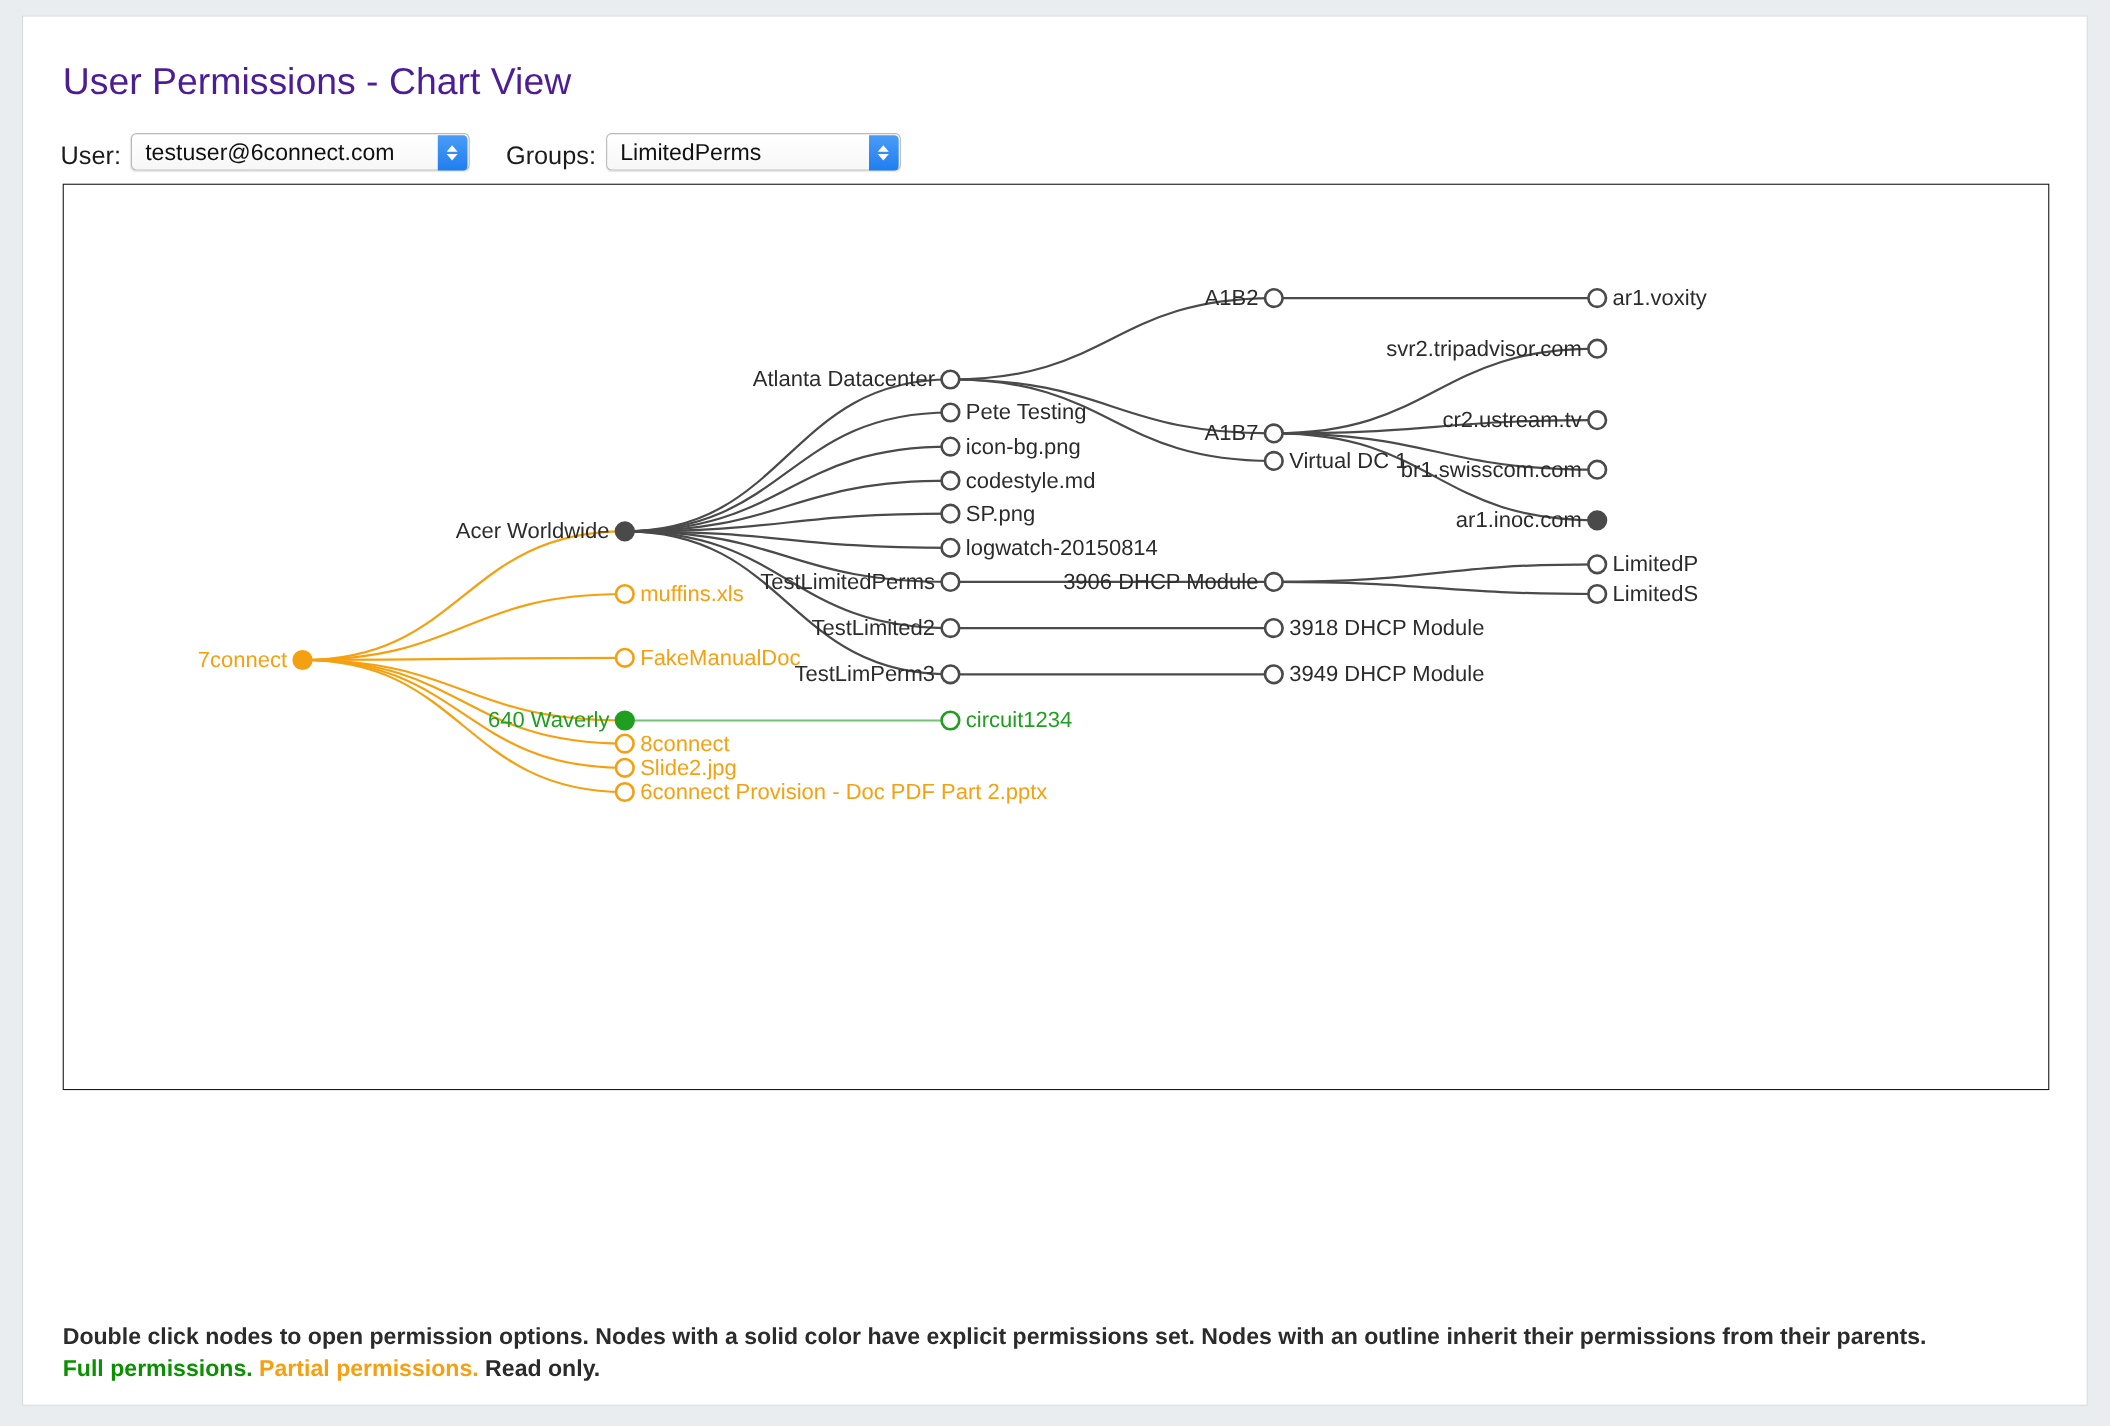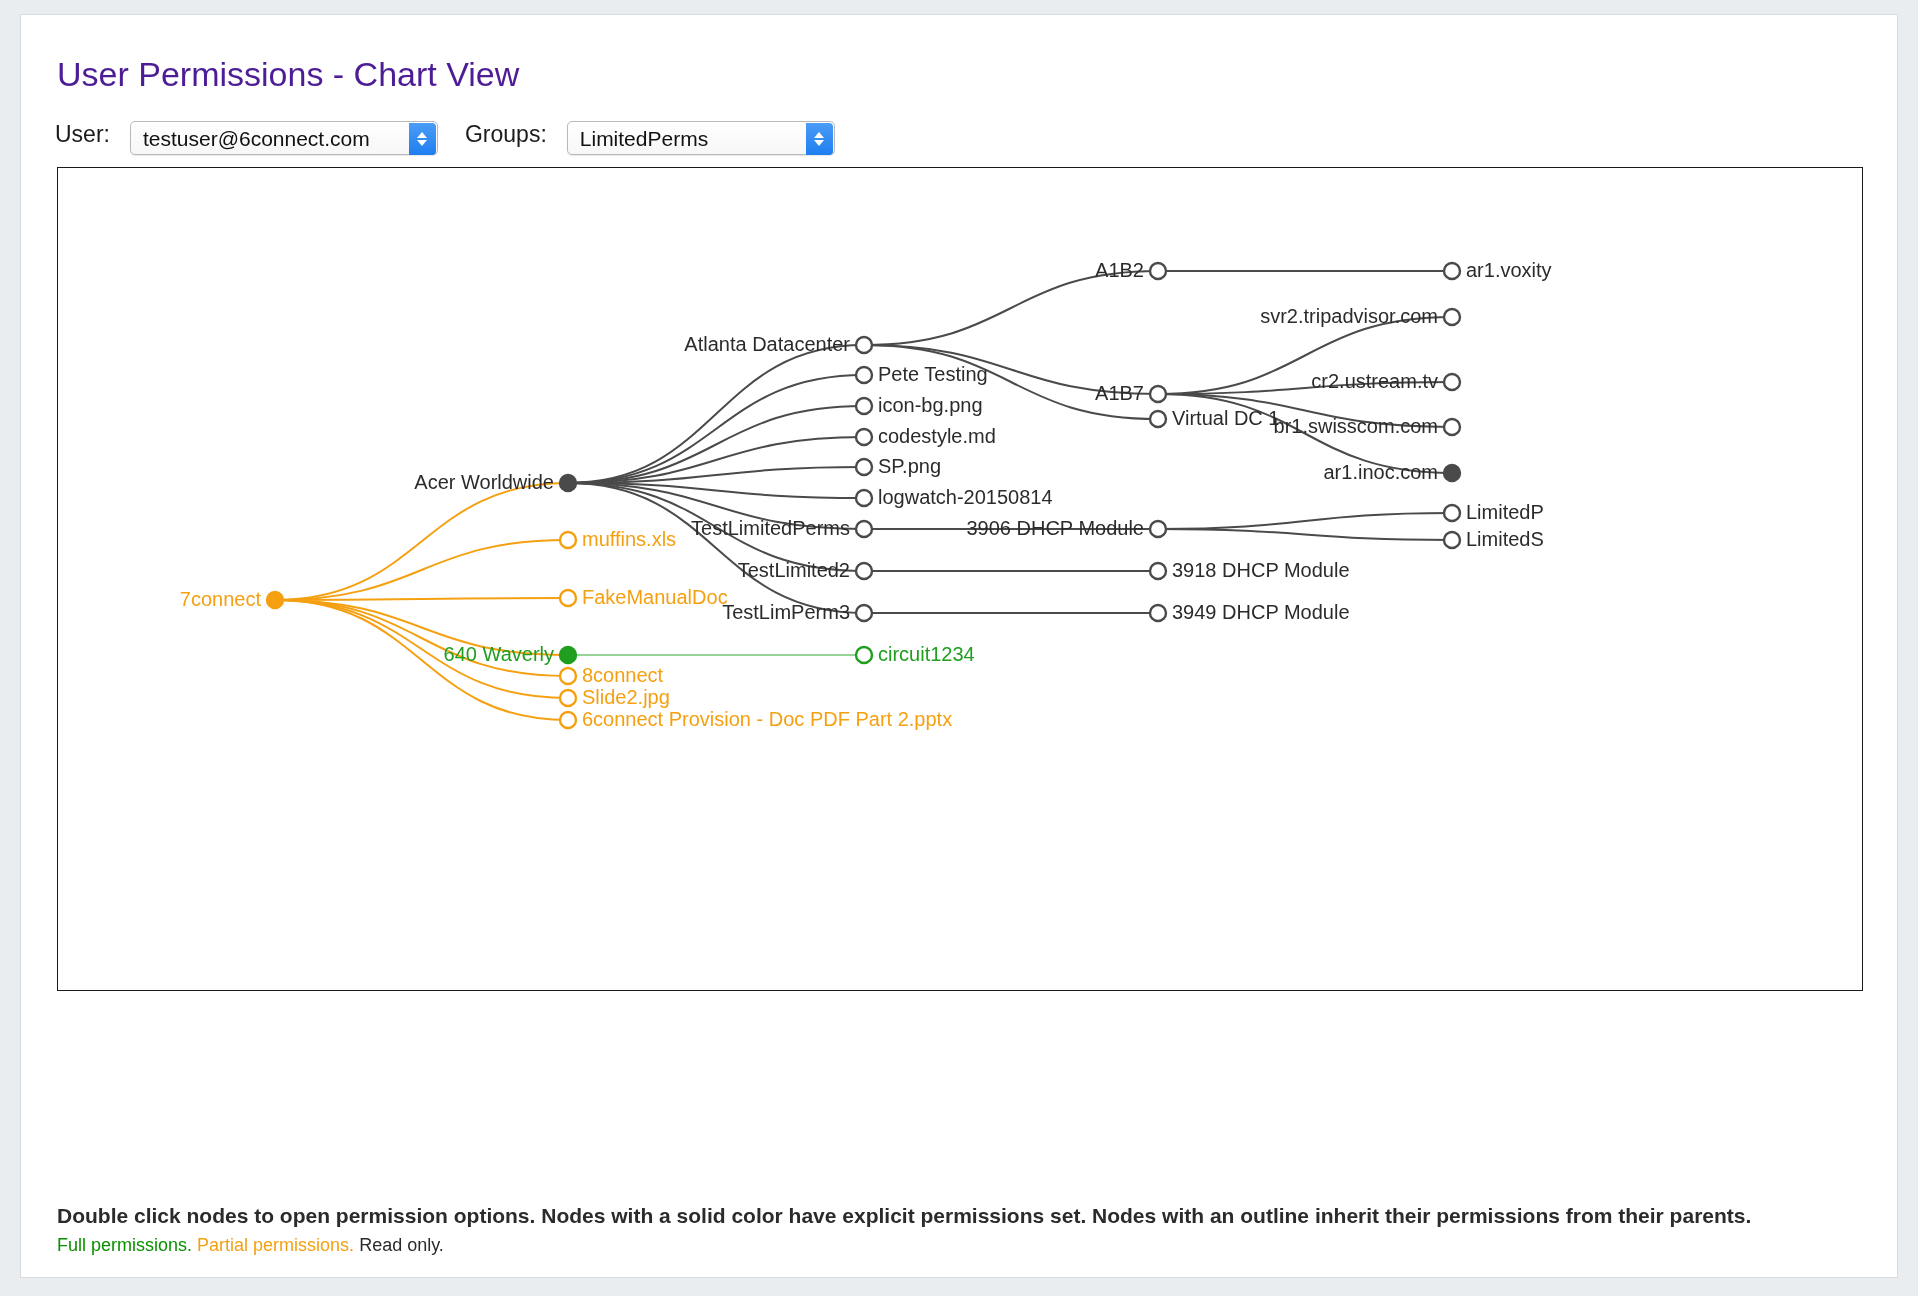--- a/index.html
+++ b/index.html
@@ -32,30 +32,30 @@
     font-size: 34px;
     color: #4c1d95;
     letter-spacing: 0px;
     white-space: nowrap;
   }
   .controls {
     position: absolute;
     left: 34px;
     top: 106px;
     display: flex;
-    align-items: flex-start;
-    gap: 11px;
+    align-items: flex-end;
+    gap: 0px;
   }
   .ctl-label {
     font-size: 23px;
     color: #1b1b1b;
     white-space: nowrap;
     margin-right: 9px;
   }
-  .ctl-label.groups { margin-left: 16px; }
+  .ctl-label.groups { margin-left: 33px; }
   .select-wrap {
     position: relative;
     display: inline-block;
     height: 34px;
     box-sizing: border-box;
     background: linear-gradient(#ffffff, #f7f7f7);
     border: 1px solid #b9b9b9;
     border-radius: 5px;
     box-shadow: 0 1px 1px rgba(0,0,0,0.10);
   }
@@ -117,22 +117,22 @@
   }
   .footer-line1 {
     font-size: 21px;
     color: #2b2b2b;
     white-space: nowrap;
     line-height: 26px;
     font-weight: bold;
   }
   .footer-line2 {
     margin-top: 3px;
-    font-size: 18px;
-    font-weight: normal;
+    font-size: 21px;
+    font-weight: bold;
     line-height: 26px;
     white-space: nowrap;
   }
   .lg-full { color: #0a9000; }
   .lg-partial { color: #f5a011; }
   .lg-read { color: #2b2b2b; }
 
   text.nlabel {
     font-family: "Liberation Sans", sans-serif;
     font-size: 20px;

